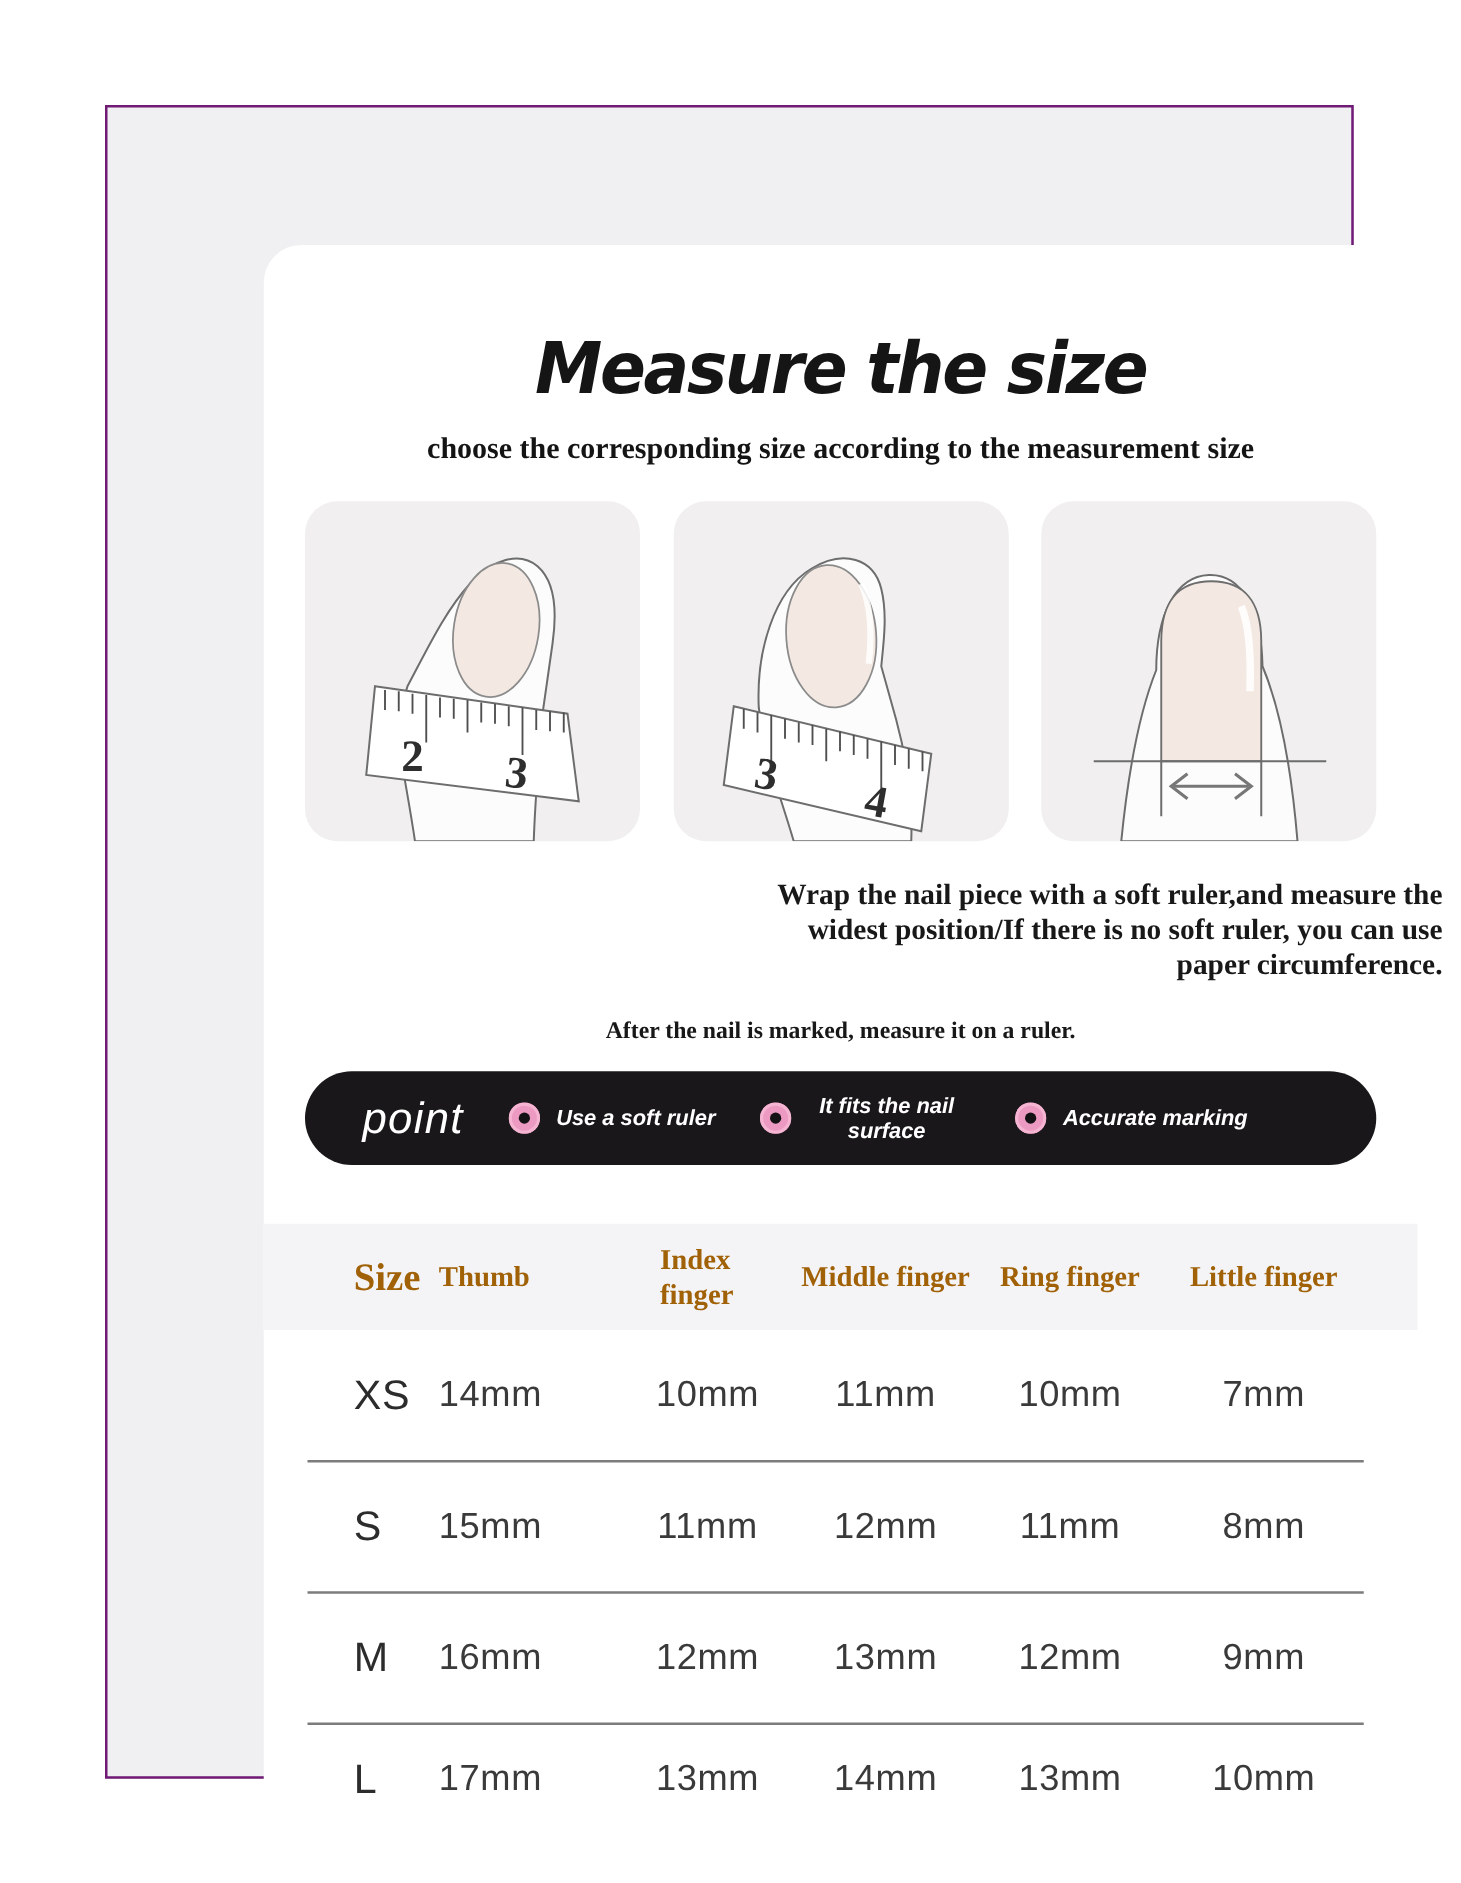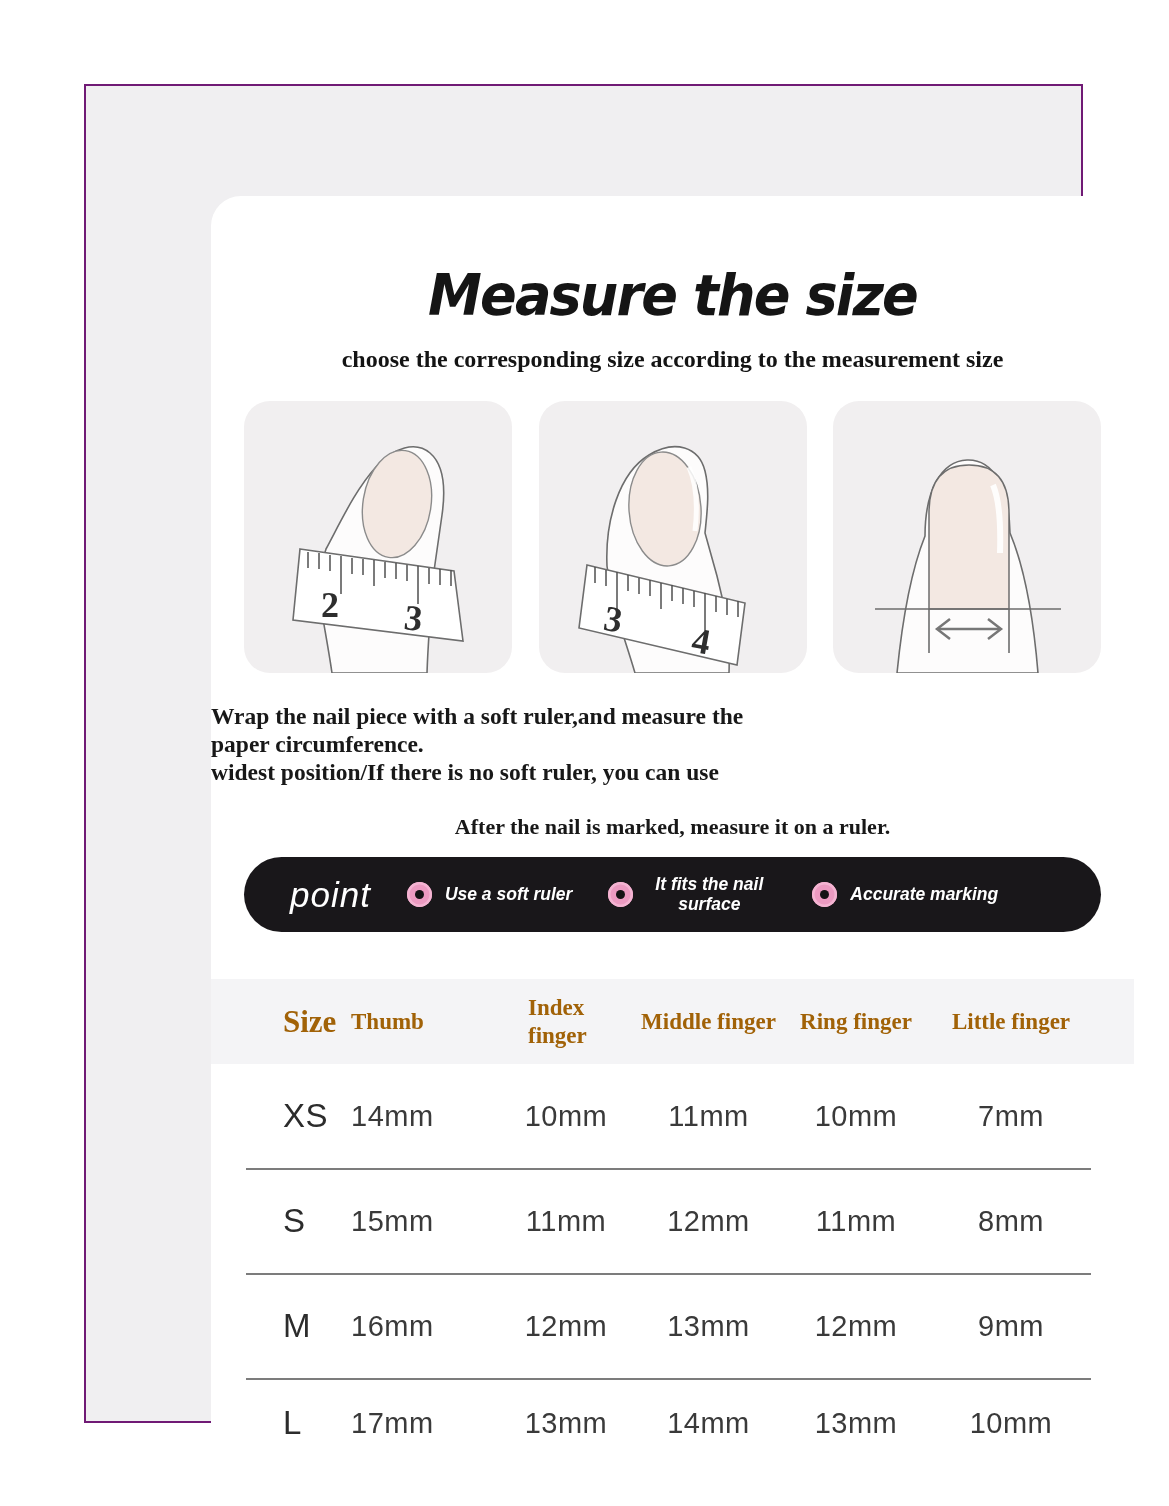--- a/index.html
+++ b/index.html
@@ -34,28 +34,28 @@
   }
   .panel{
     width:268px;height:272px;background:#f1eff0;border-radius:26px;overflow:hidden;
   }
   .panel svg{display:block;width:268px;height:272px;}
   .ruler-num{
     font-family:"Liberation Serif",serif;font-weight:bold;font-size:36px;fill:#2e2e2e;
   }
   
   .wrap-text{
-    position:absolute;top:506px;left:0;width:100%;text-align:left;
+    position:absolute;top:506px;left:0;width:100%;text-align:right;
     font-family:"Liberation Serif",serif;font-weight:bold;
-    font-size:23.5px;line-height:28px;color:#181818;
+    font-size:23.5px;line-height:28px;color:#181818;padding-left:20px;
   }
   .after-text{
     position:absolute;top:618px;left:0;width:100%;text-align:center;
     font-family:"Liberation Serif",serif;font-weight:bold;
-    font-size:22px;color:#181818;
+    font-size:19px;color:#181818;
   }
   
   .point-bar{
     position:absolute;top:661px;left:33px;width:857px;height:75px;
     background:#19171a;border-radius:38px;
     display:flex;align-items:center;padding-left:36px;box-sizing:border-box;
   }
   .point-label{
     font-family:"Liberation Sans",sans-serif;font-style:italic;font-weight:300;
     font-size:35px;color:#ffffff;letter-spacing:1px;margin-left:10px;
@@ -138,22 +138,22 @@
           <path d="M42,208 H228" stroke="#6d6d6d" stroke-width="1.6" fill="none"></path>
           <path d="M96,208 V252 M176,208 V252" stroke="#6d6d6d" stroke-width="1.6" fill="none"></path>
           <path d="M106,228 H166" stroke="#777777" stroke-width="2.5" fill="none"></path>
           <path d="M117,218 L104,228 L117,238 M155,218 L168,228 L155,238" stroke="#777777" stroke-width="2.5" fill="none"></path>
         </svg>
       </div>
     </div>
 
     <div class="wrap-text">
       <div>Wrap the nail piece with a soft ruler,and measure the</div>
+      <div>widest position/If there is no soft ruler, you can use</div>
       <div>paper circumference.</div>
-      <div>widest position/If there is no soft ruler, you can use</div>
     </div>
 
     <div class="after-text">After the nail is marked, measure it on a ruler.</div>
 
     <div class="point-bar">
       <span class="point-label">point</span>
       <span class="pb-item">
         <span class="donut">
             <span class="donut-hole"></span>
           </span>

